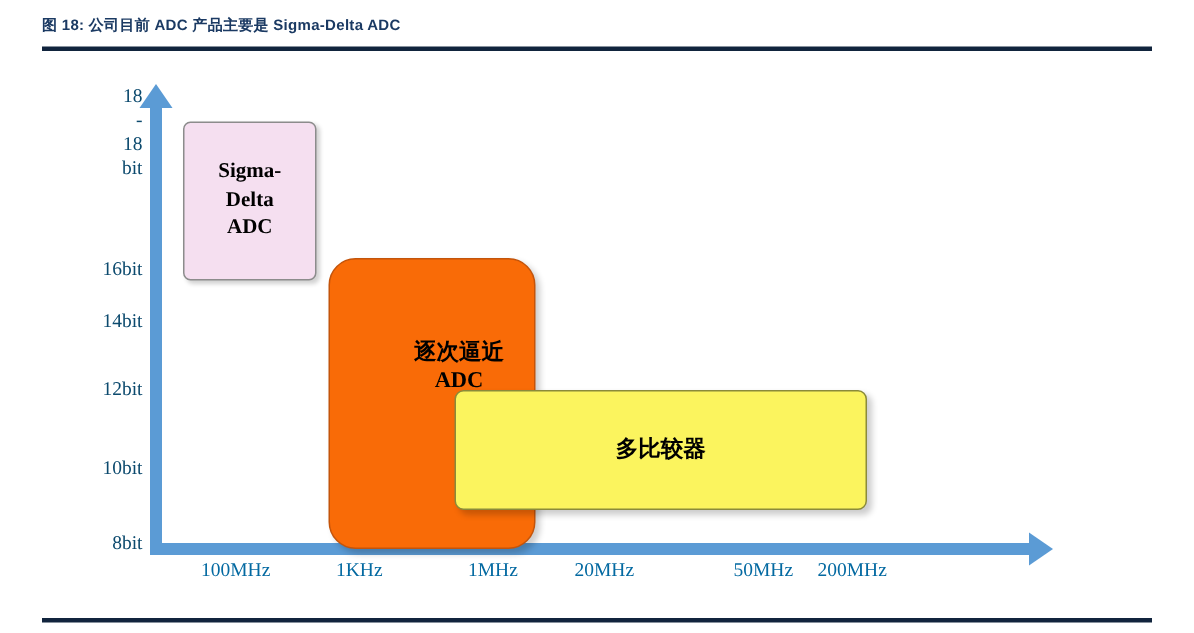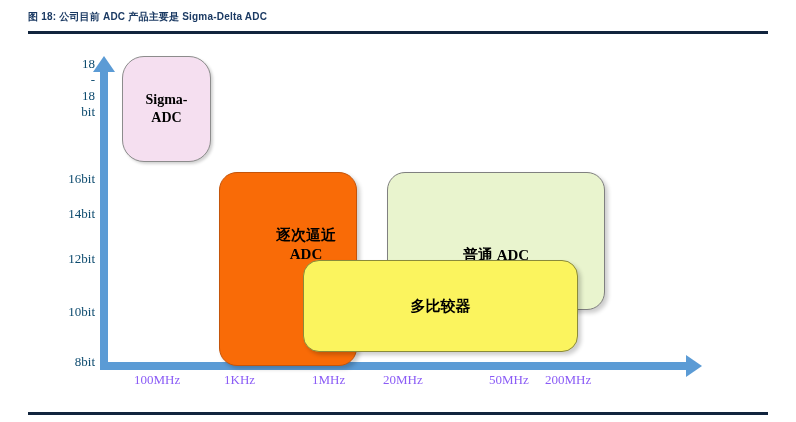--- a/index.html
+++ b/index.html
@@ -101,21 +101,21 @@
     position: absolute;
     left: 0px;
     top: 0px;
     width: 95px;
     height: 422px;
   }
   .xtick {
     position: absolute;
     top: 372px;
     font-size: 13px;
-    color: #8b5cf6;
+    color: #0369a1;
     white-space: nowrap;
     text-align: center;
   }
 
   
   .box {
     position: absolute;
     box-sizing: border-box;
     display: flex;
     align-items: center;
@@ -123,26 +123,26 @@
     text-align: center;
     font-weight: bold;
     color: #000000;
     line-height: 1.32;
   }
   .box .txt { width: 100%; }
   .cn { font-family: "Liberation Sans", "DejaVu Sans", sans-serif; }
 
   #box-sigma-delta {
     left: 122px;
-    top: 56px;
+    top: 81px;
     width: 89px;
     height: 106px;
     background: #f5dff0;
     border: 1.5px solid #8c8c8c;
-    border-radius: 22px;
+    border-radius: 5px;
     font-size: 14px;
     box-shadow: 2px 2px 3px rgba(0,0,0,0.18);
     z-index: 3;
     justify-content: flex-end;
   }
   #box-sar {
     left: 219px;
     top: 172px;
     width: 138px;
     height: 194px;
@@ -164,24 +164,24 @@
     border-radius: 18px;
     font-size: 15px;
     box-shadow: 3px 3px 4px rgba(0,0,0,0.2);
     z-index: 3;
   }
   #box-ordinary .txt { margin-top: 30px; }
   #box-flash {
     left: 303px;
     top: 260px;
     width: 275px;
-    height: 92px;
+    height: 80px;
     background: #fbf45e;
     border: 1.5px solid #8a8a3a;
-    border-radius: 16px;
+    border-radius: 6px;
     font-size: 15px;
     box-shadow: 3px 3px 4px rgba(0,0,0,0.2);
     z-index: 6;
   }
 </style>
 </head>
 <body>
 
 <div id="figure">
 
@@ -208,36 +208,32 @@
   <div class="xtick" style="left:134px">100MHz</div>
   <div class="xtick" style="left:224px">1KHz</div>
   <div class="xtick" style="left:312px">1MHz</div>
   <div class="xtick" style="left:383px">20MHz</div>
   <div class="xtick" style="left:489px">50MHz</div>
   <div class="xtick" style="left:545px">200MHz</div>
 
   <div class="box" id="box-sigma-delta">
     <div class="txt">
       <div>Sigma-</div>
+      <div>Delta</div>
       <div>ADC</div>
     </div>
   </div>
 
   <div class="box" id="box-sar">
     <div class="txt">
       <div class="cn">逐次逼近</div>
       <div>ADC</div>
     </div>
   </div>
 
-  <div class="box" id="box-ordinary">
-    <div class="txt">
-      <div>普通 ADC</div>
-    </div>
-  </div>
 
   <div class="box" id="box-flash">
     <div class="txt">
       <div class="cn">多比较器</div>
     </div>
   </div>
 
   <div class="rule-bottom"></div>
 
 </div>

